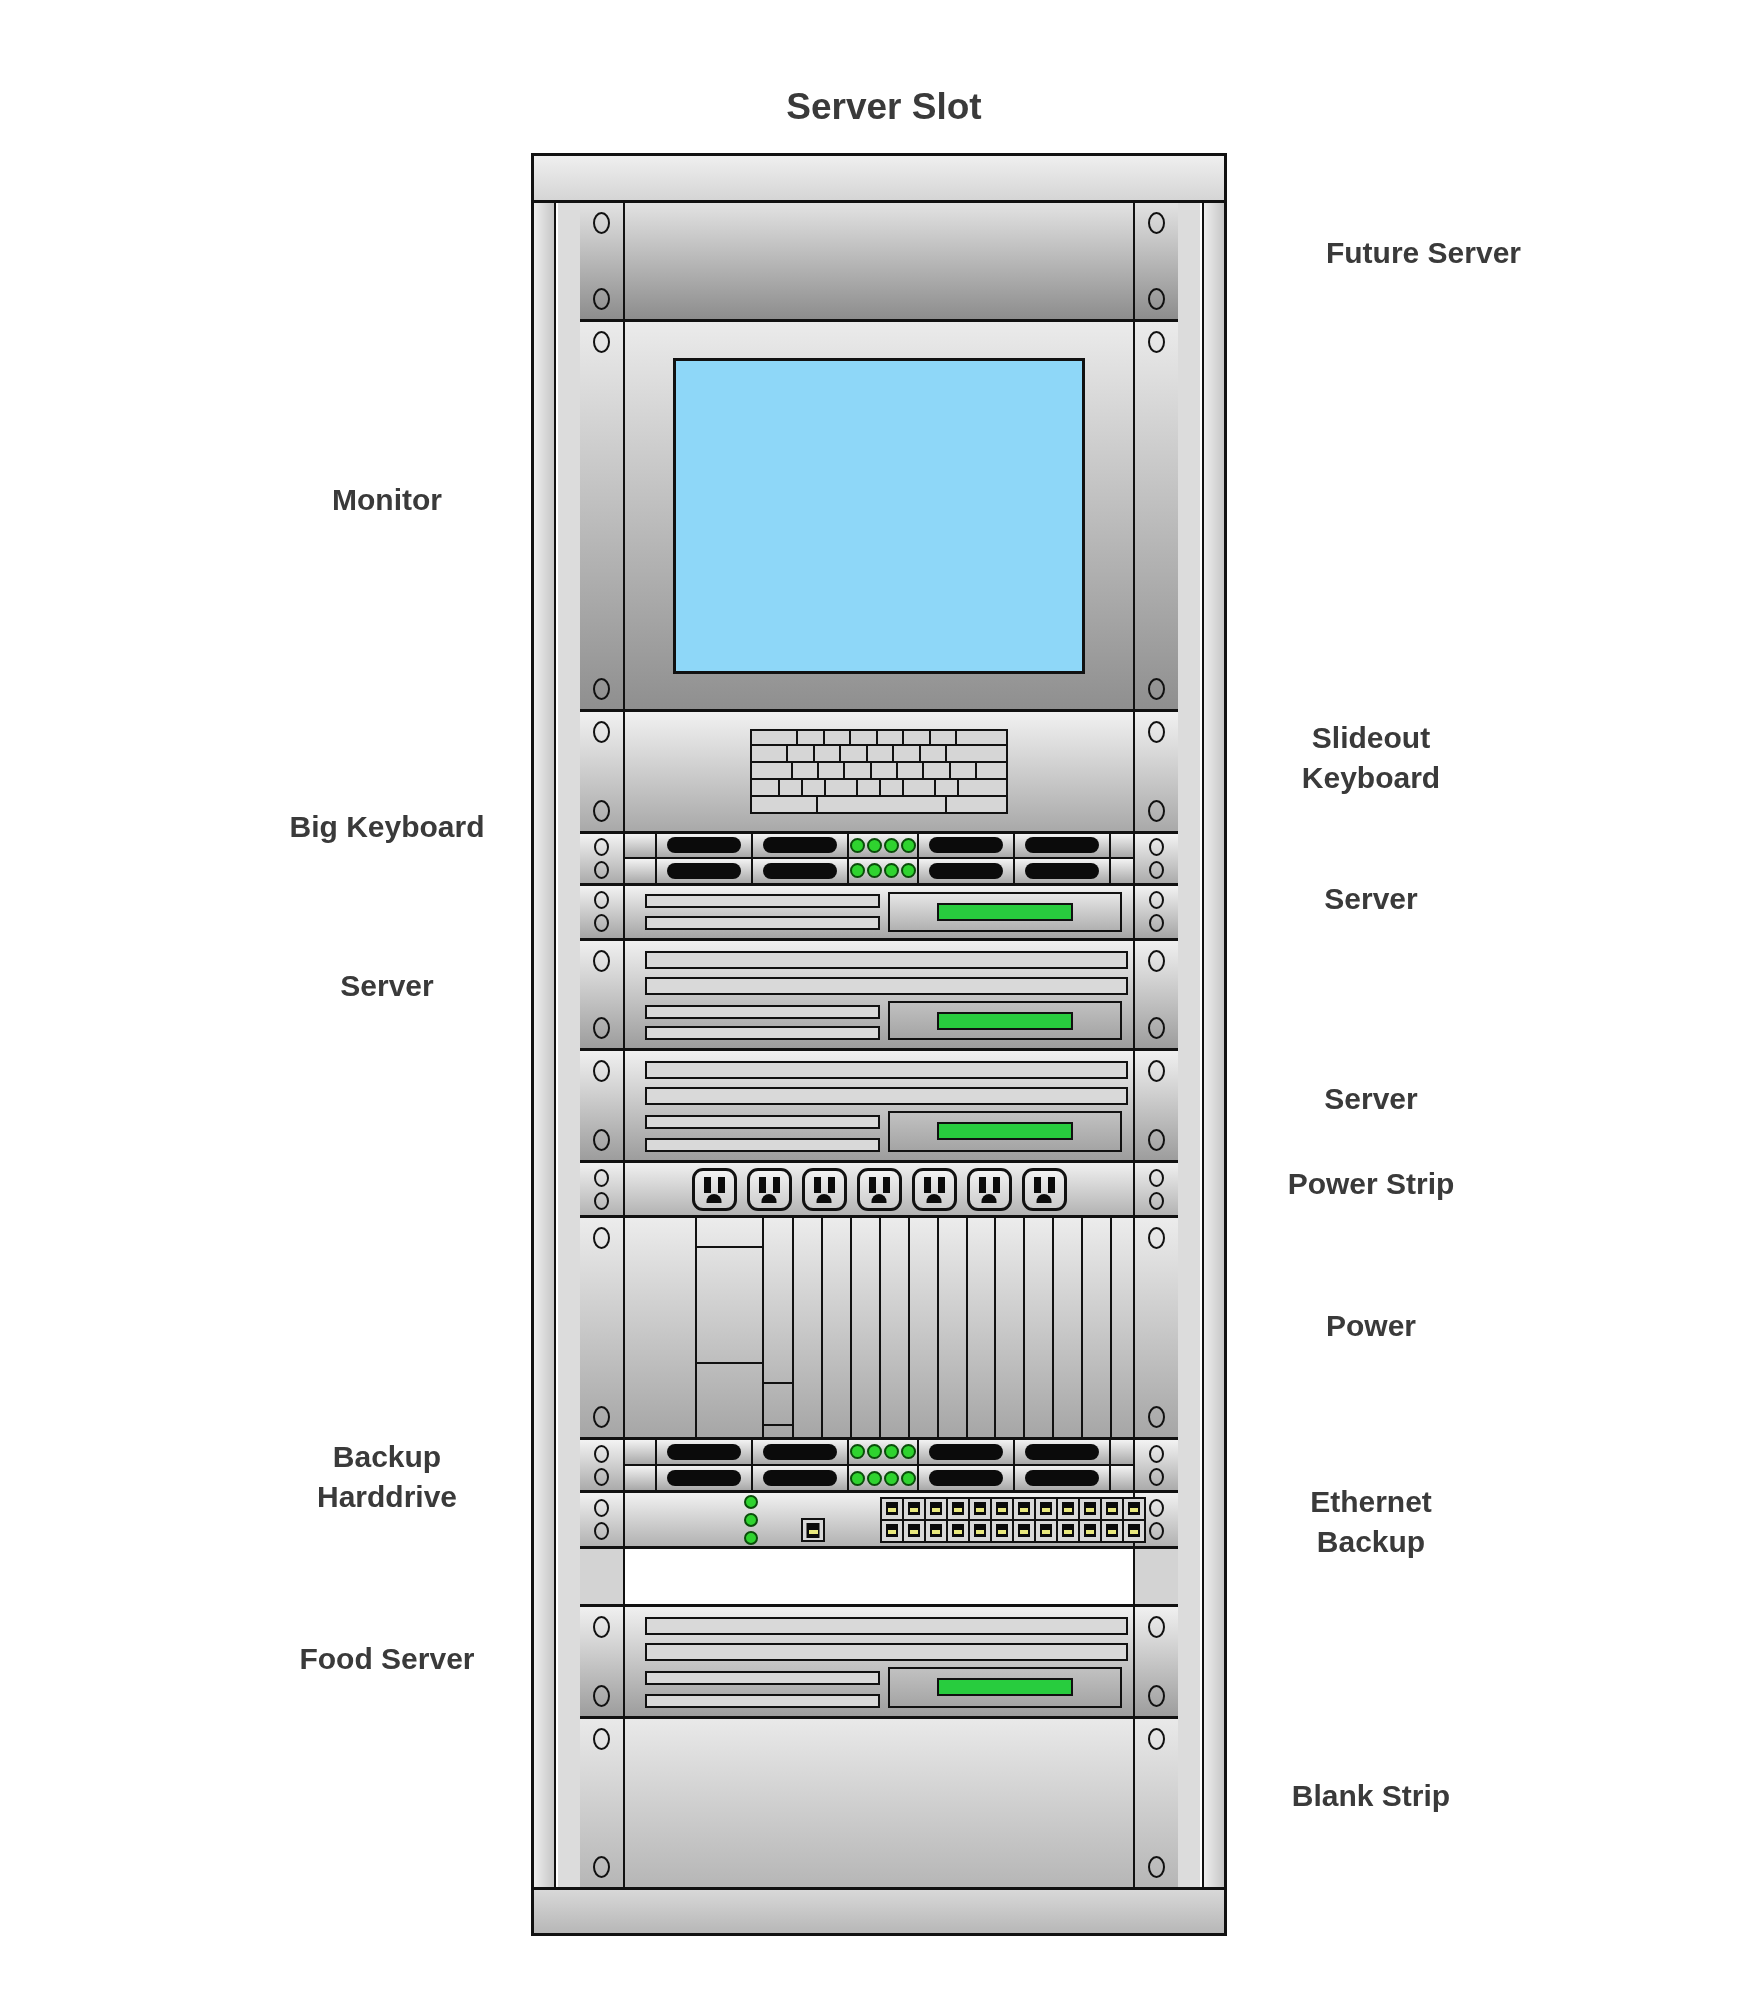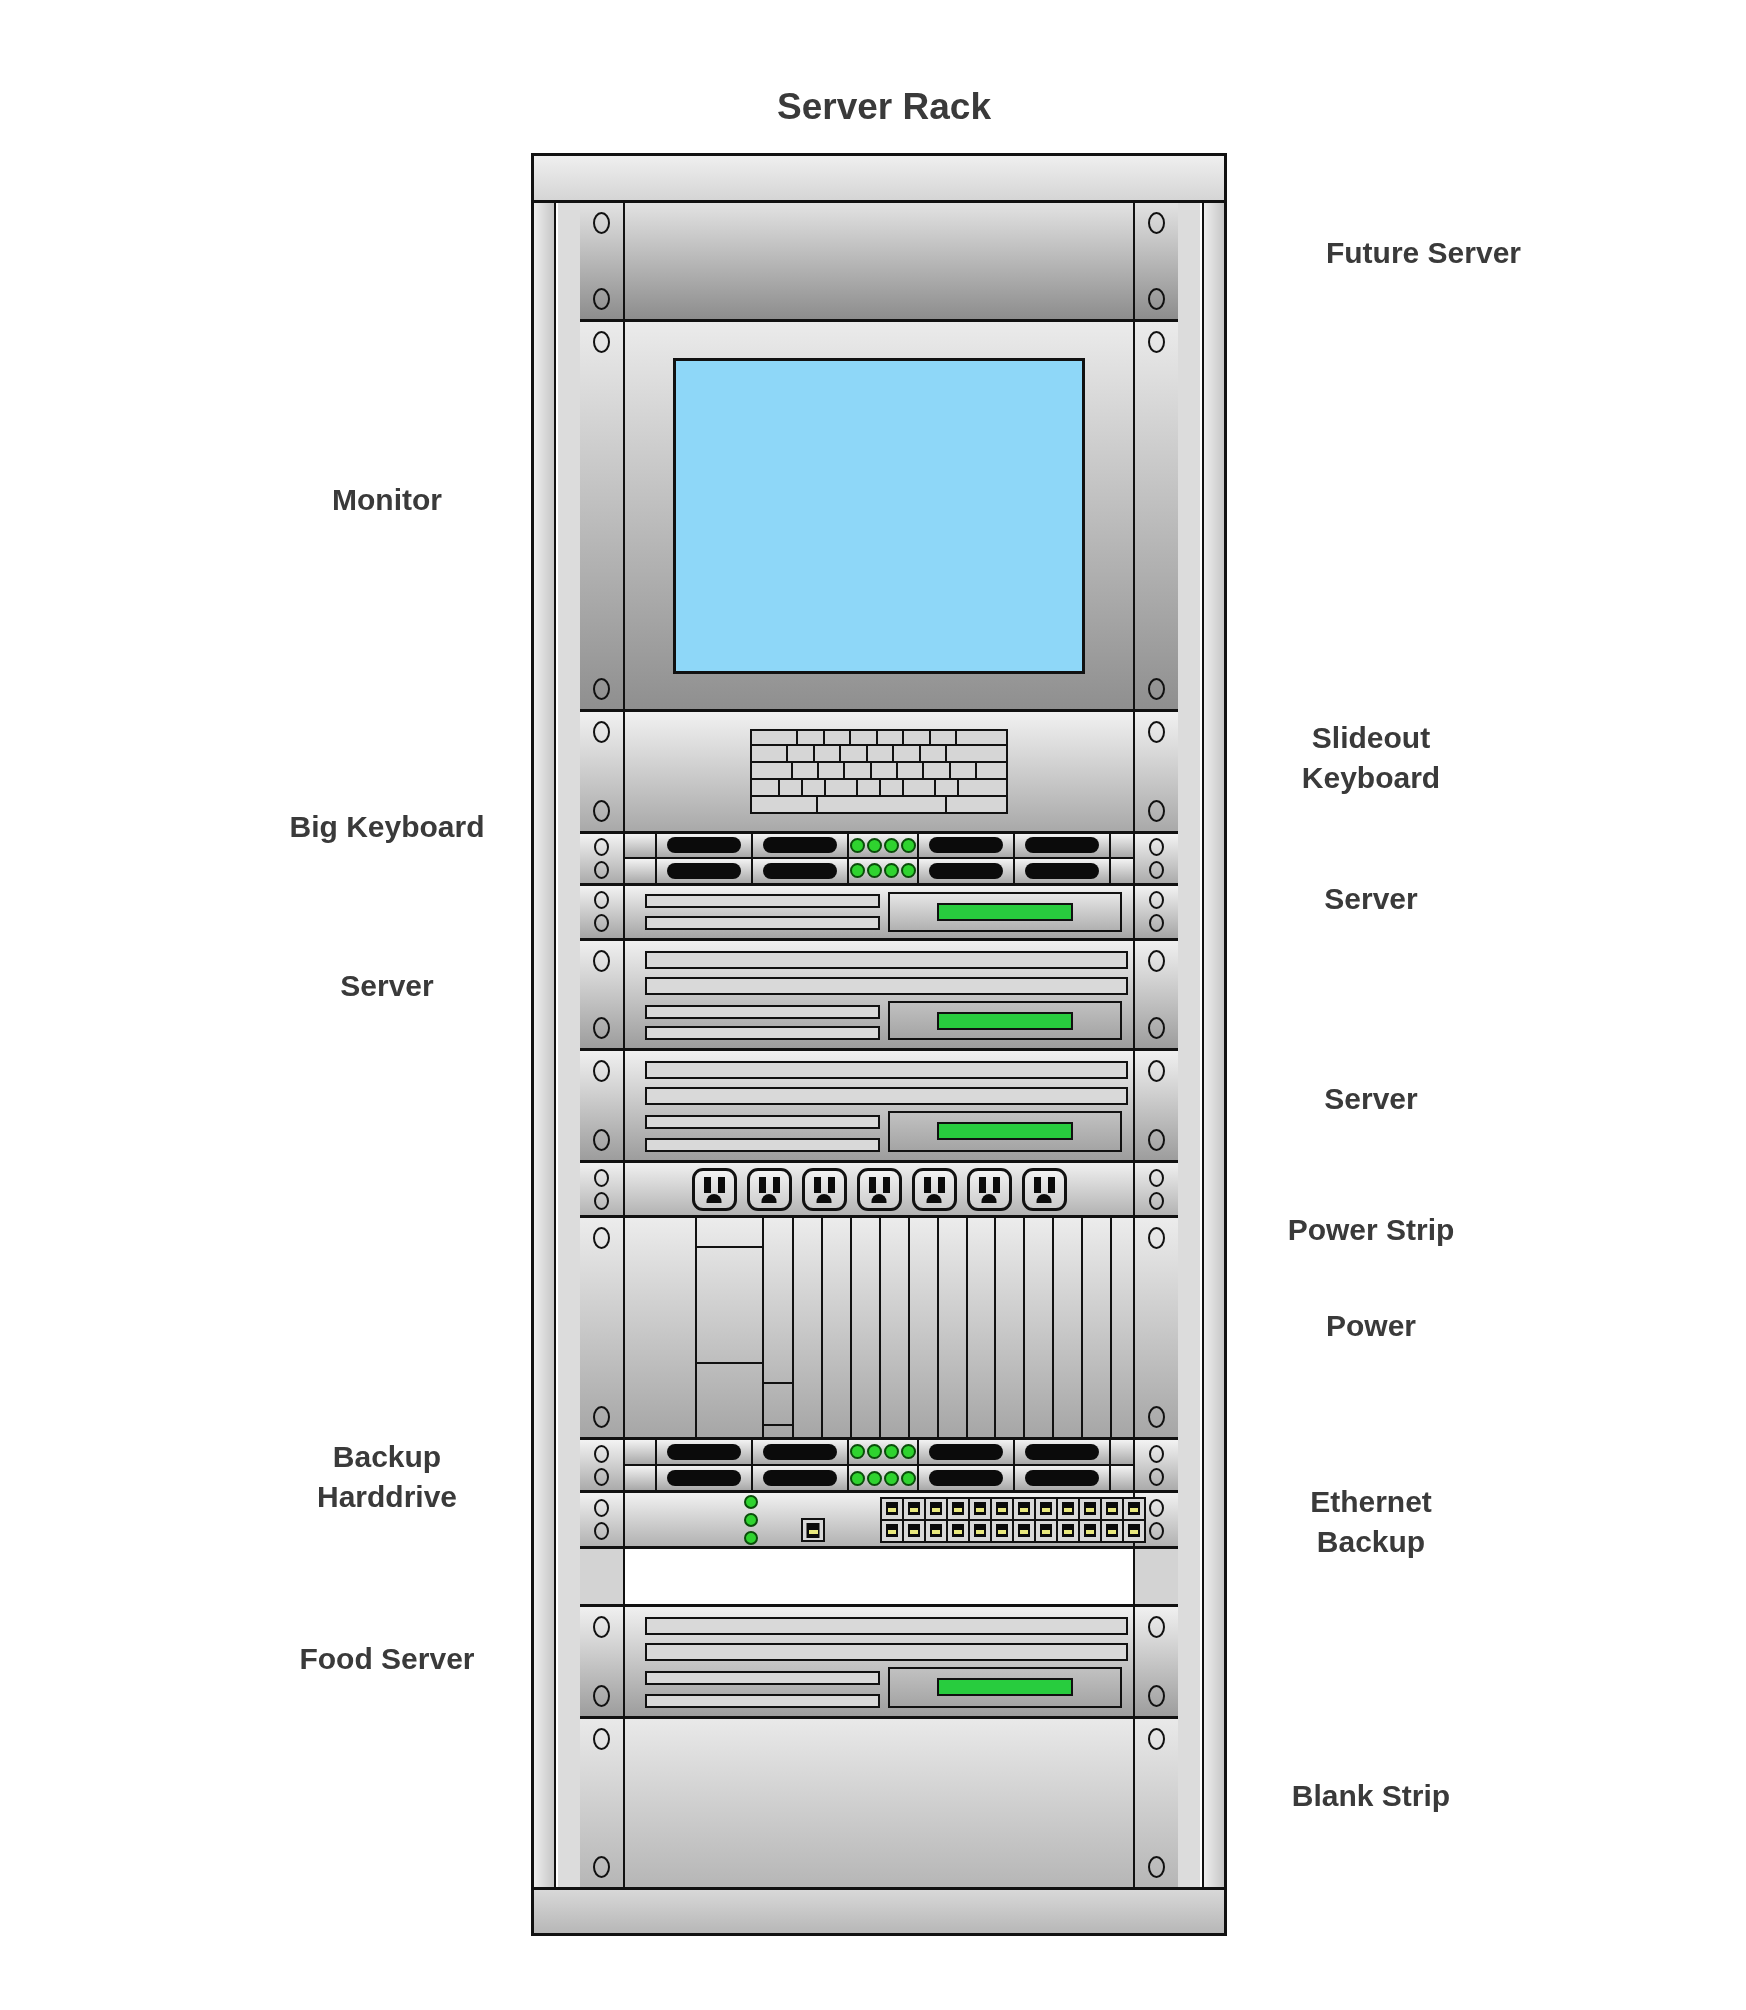--- a/index.html
+++ b/index.html
@@ -123,35 +123,35 @@
     display:grid;grid-template-columns:repeat(12,22px);grid-auto-rows:22px;}
   .port{border:2px solid var(--ln);background:#d9d9d9;box-sizing:border-box;position:relative;margin:-1px;}
   .plug{position:absolute;left:50%;transform:translateX(-50%);top:3px;width:12px;height:13px;background:#0b0b0b;}
   .plug .pinbar{position:absolute;left:50%;transform:translateX(-50%);top:6px;width:8px;height:4px;background:var(--pin);}
   .sport .plug{width:13px;height:15px;top:3px;}
   .sport .plug .pinbar{width:9px;height:4px;top:7px;}
 </style>
 </head>
 <body style="--screen: #8ED7F8; --led: #2FD32F; --bar: #28CC3E; --pin: #E9E97E; --labelc: #3A3A3A;">
 
-<div class="title">Server Rack</div>
+<div class="title">Server Slot</div>
 
 <div class="lbl left" style="top:480px;">Monitor</div>
 <div class="lbl left" style="top:807px;">Big Keyboard</div>
 <div class="lbl left" style="top:966px;">Server</div>
 <div class="lbl left" style="top:1437px;">Backup
 Harddrive</div>
 <div class="lbl left" style="top:1639px;">Food Server</div>
 
 <div class="lbl right" style="top:233px;text-align:right;">Future Server</div>
 <div class="lbl right" style="top:718px;">Slideout
 Keyboard</div>
 <div class="lbl right" style="top:879px;">Server</div>
 <div class="lbl right" style="top:1079px;">Server</div>
-<div class="lbl right" style="top:1164px;margin-top:46px;">Power Strip</div>
+<div class="lbl right" style="top:1164px;">Power Strip</div>
 <div class="lbl right" style="top:1306px;">Power</div>
 <div class="lbl right" style="top:1482px;">Ethernet
 Backup</div>
 <div class="lbl right" style="top:1776px;">Blank Strip</div>
 
 <div class="rack">
   <div class="bar top"></div>
   <div class="col l"></div>
   <div class="col r"></div>
   <div class="rail l"></div>

